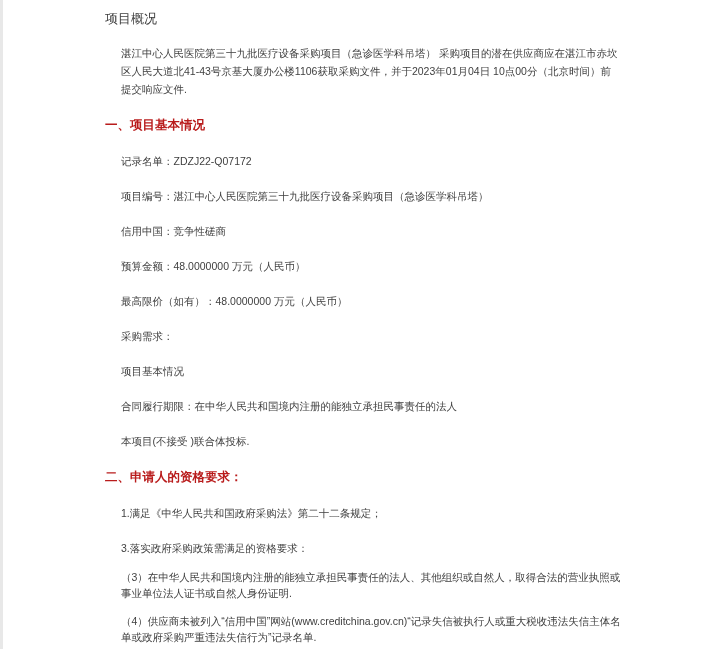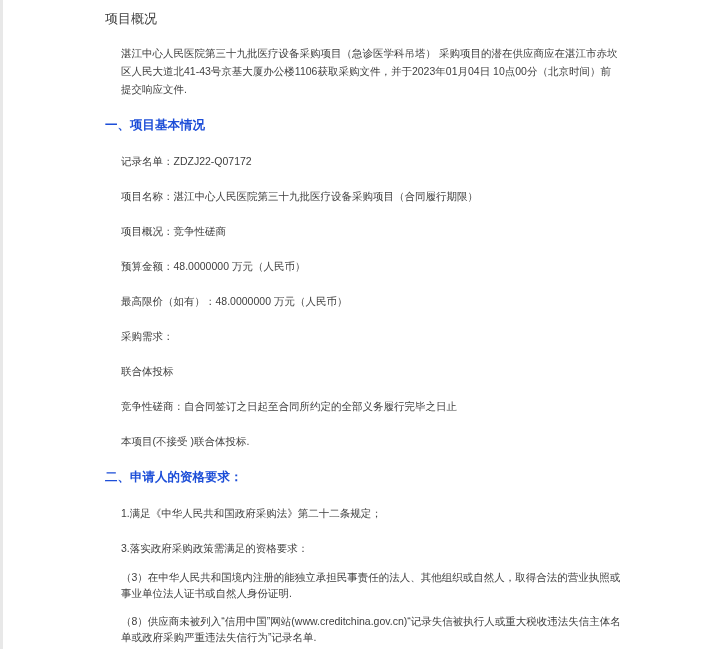--- a/index.html
+++ b/index.html
@@ -42,21 +42,21 @@
     font-size: 13px;
     line-height: 20px;
     margin: 9px 0 15px 0;
     font-weight: normal;
   }
   .content h3 {
     font-size: 12.5px;
     line-height: 20px;
     font-weight: bold;
     margin: 0 0 17px 0;
-    color: #1d4ed8;
+    color: #b91c1c;
   }
   .content p.multi {
     line-height: 16px;
     margin-bottom: 12px;
   }
   .content p.pre-multi {
     margin-bottom: 12px;
   }
 </style>
 </head>
@@ -68,40 +68,40 @@
   <div class="content">
 
     <p class="title">项目概况</p>
 
     <p>湛江中心人民医院第三十九批医疗设备采购项目（急诊医学科吊塔） 采购项目的潜在供应商应在湛江市赤坎区人民大道北41-43号京基大厦办公楼1106获取采购文件，并于2023年01月04日 10点00分（北京时间）前提交响应文件.</p>
 
     <h3>一、项目基本情况</h3>
 
     <p>记录名单：ZDZJ22-Q07172</p>
 
-    <p>项目名称：湛江中心人民医院第三十九批医疗设备采购项目（合同履行期限）</p>
+    <p>项目编号：湛江中心人民医院第三十九批医疗设备采购项目（急诊医学科吊塔）</p>
 
-    <p>项目概况：竞争性磋商</p>
+    <p>信用中国：竞争性磋商</p>
 
     <p>预算金额：48.0000000 万元（人民币）</p>
 
     <p>最高限价（如有）：48.0000000 万元（人民币）</p>
 
     <p>采购需求：</p>
 
-    <p>联合体投标</p>
+    <p>项目基本情况</p>
 
-    <p>竞争性磋商：自合同签订之日起至合同所约定的全部义务履行完毕之日止</p>
+    <p>合同履行期限：在中华人民共和国境内注册的能独立承担民事责任的法人</p>
 
     <p>本项目(不接受 )联合体投标.</p>
 
     <h3>二、申请人的资格要求：</h3>
 
     <p>1.满足《中华人民共和国政府采购法》第二十二条规定；</p>
 
     <p class="pre-multi">3.落实政府采购政策需满足的资格要求：</p>
 
     <p class="multi">（3）在中华人民共和国境内注册的能独立承担民事责任的法人、其他组织或自然人，取得合法的营业执照或事业单位法人证书或自然人身份证明.</p>
 
-    <p class="multi">（8）供应商未被列入“信用中国”网站(www.creditchina.gov.cn)“记录失信被执行人或重大税收违法失信主体名单或政府采购严重违法失信行为”记录名单.</p>
+    <p class="multi">（4）供应商未被列入“信用中国”网站(www.creditchina.gov.cn)“记录失信被执行人或重大税收违法失信主体名单或政府采购严重违法失信行为”记录名单.</p>
 
   </div>
 </div>
 
 </body></html>

